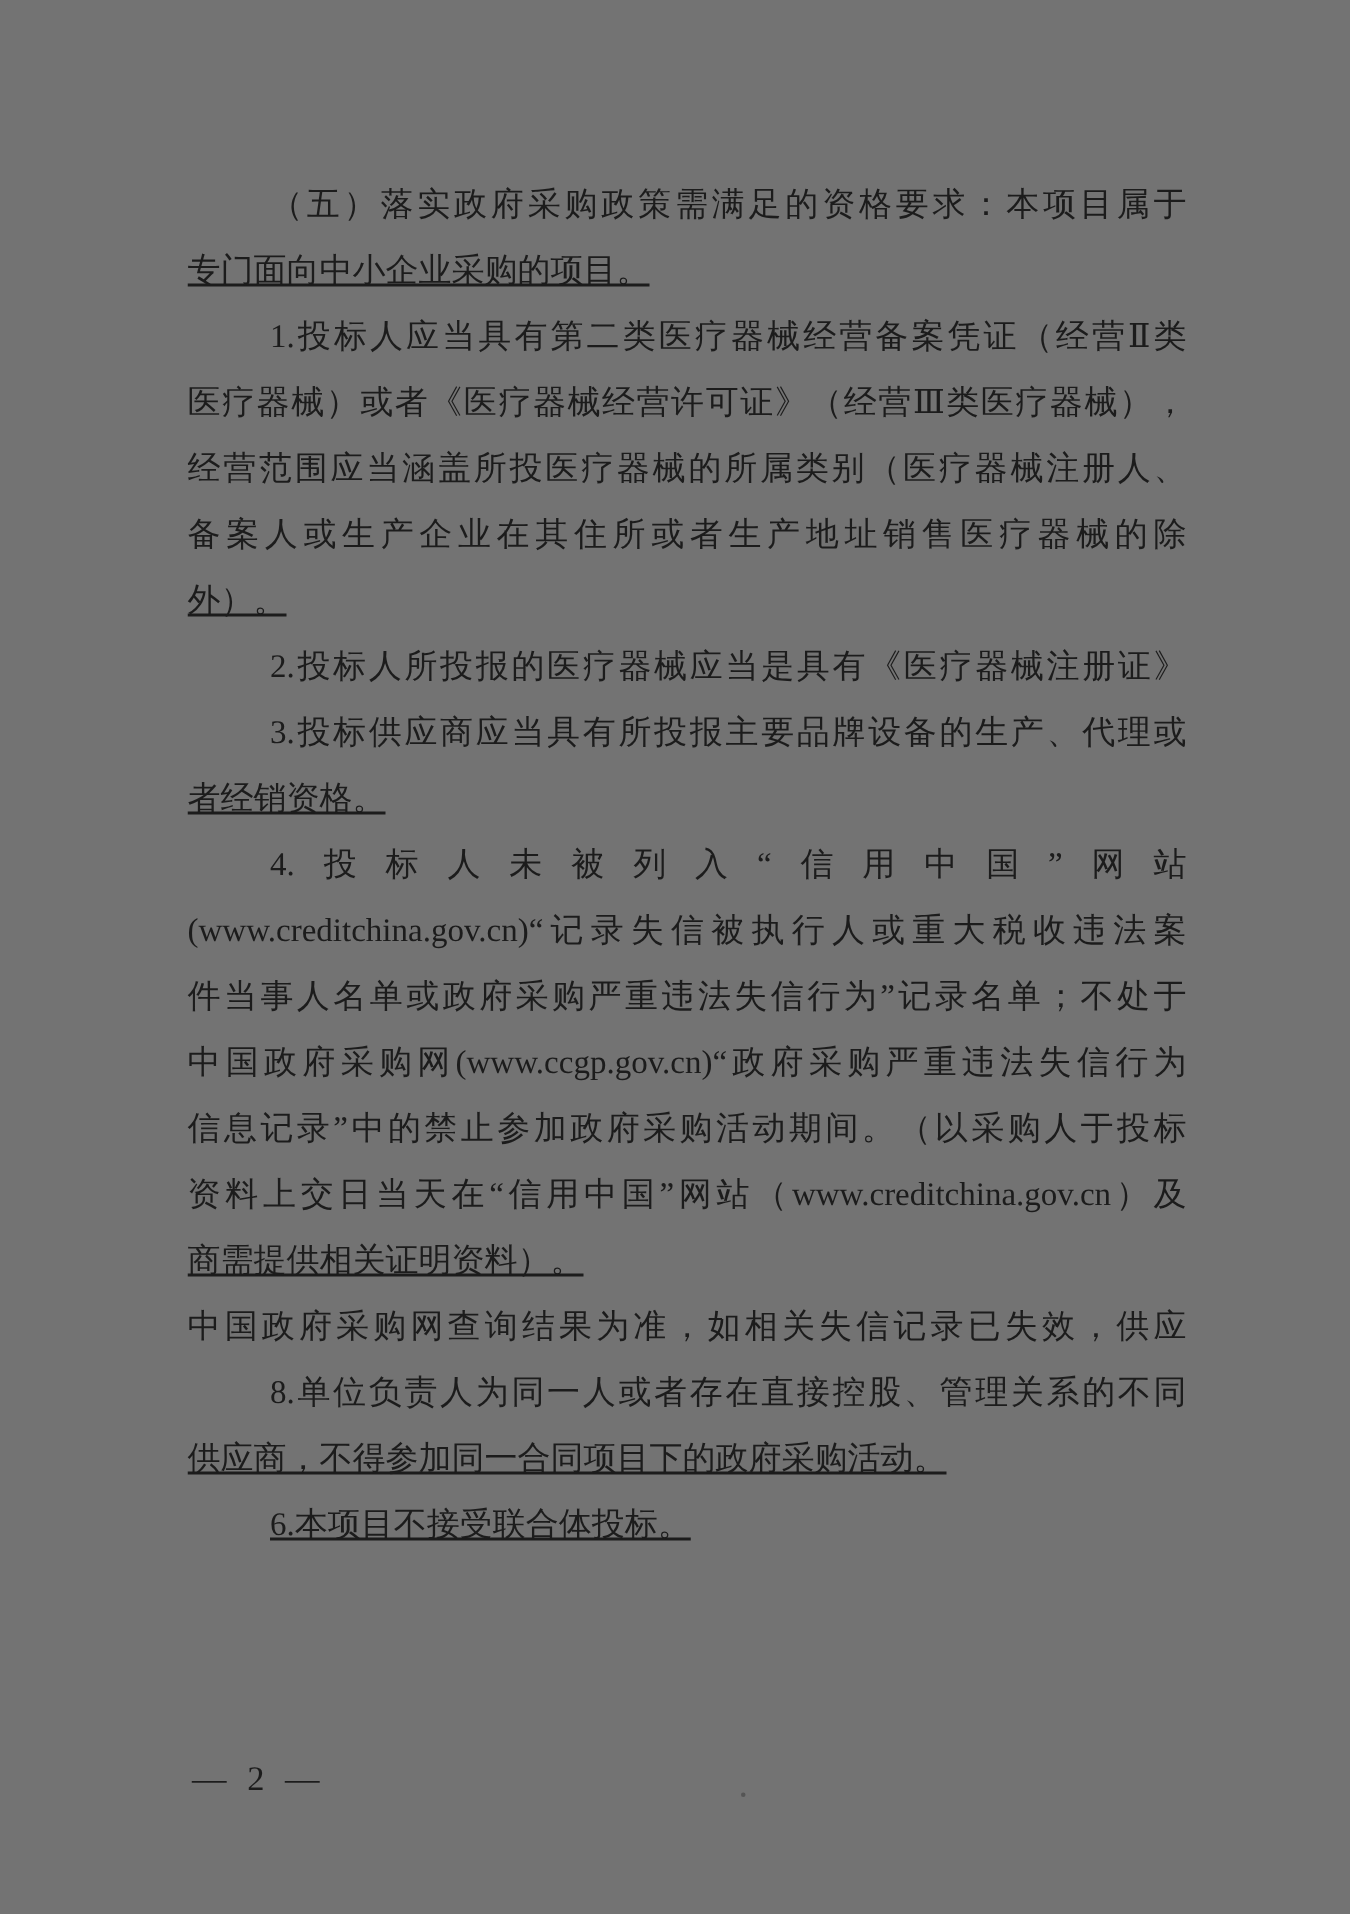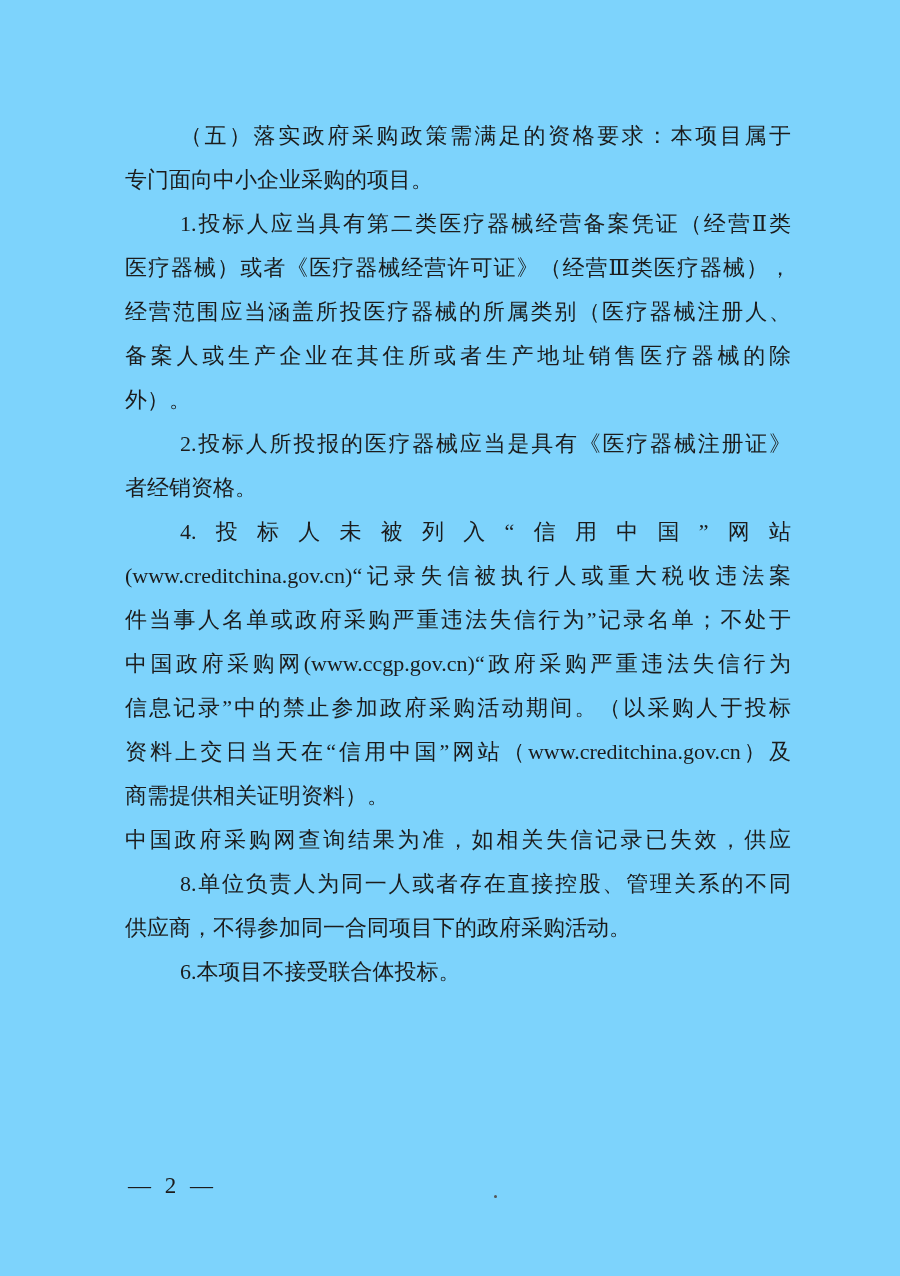--- a/index.html
+++ b/index.html
@@ -4,21 +4,21 @@
 <style>
   html, body {
     margin: 0;
     padding: 0;
     background: #ffffff;
   }
   .page {
     position: relative;
     width: 900px;
     height: 1276px;
-    background: #7dd3fc;
+    background: #737373;
     font-family: "Liberation Serif", "DejaVu Serif", serif;
     color: #1c1c1c;
     overflow: hidden;
   }
   .textblock {
     position: absolute;
     left: 125px;
     top: 114px;
     width: 666px;
   }
@@ -26,20 +26,21 @@
     font-size: 22px;
     line-height: 44px;
     height: 44px;
     overflow: hidden;
     text-align: justify;
     text-align-last: justify;
     color: #1c1c1c;
   }
   .line.end {
     text-align-last: left;
+    text-decoration: underline;
   }
   .line.indent {
     text-indent: 55px;
   }
   .pagenum {
     position: absolute;
     left: 128px;
     top: 1172px;
     font-size: 23px;
     line-height: 28px;
@@ -62,20 +63,21 @@
 <div class="page">
   <div class="textblock">
       <div class="line indent">（五）落实政府采购政策需满足的资格要求：本项目属于</div>
       <div class="line end">专门面向中小企业采购的项目。</div>
       <div class="line indent">1.投标人应当具有第二类医疗器械经营备案凭证（经营Ⅱ类</div>
       <div class="line">医疗器械）或者《医疗器械经营许可证》（经营Ⅲ类医疗器械），</div>
       <div class="line">经营范围应当涵盖所投医疗器械的所属类别（医疗器械注册人、</div>
       <div class="line">备案人或生产企业在其住所或者生产地址销售医疗器械的除</div>
       <div class="line end">外）。</div>
       <div class="line indent">2.投标人所投报的医疗器械应当是具有《医疗器械注册证》</div>
+      <div class="line indent">3.投标供应商应当具有所投报主要品牌设备的生产、代理或</div>
       <div class="line end">者经销资格。</div>
       <div class="line indent">4.投标人未被列入“信用中国”网站</div>
       <div class="line">(www.creditchina.gov.cn)“记录失信被执行人或重大税收违法案</div>
       <div class="line">件当事人名单或政府采购严重违法失信行为”记录名单；不处于</div>
       <div class="line">中国政府采购网(www.ccgp.gov.cn)“政府采购严重违法失信行为</div>
       <div class="line">信息记录”中的禁止参加政府采购活动期间。（以采购人于投标</div>
       <div class="line">资料上交日当天在“信用中国”网站（www.creditchina.gov.cn）及</div>
       <div class="line end">商需提供相关证明资料）。</div>
       <div class="line">中国政府采购网查询结果为准，如相关失信记录已失效，供应</div>
       <div class="line indent">8.单位负责人为同一人或者存在直接控股、管理关系的不同</div>

